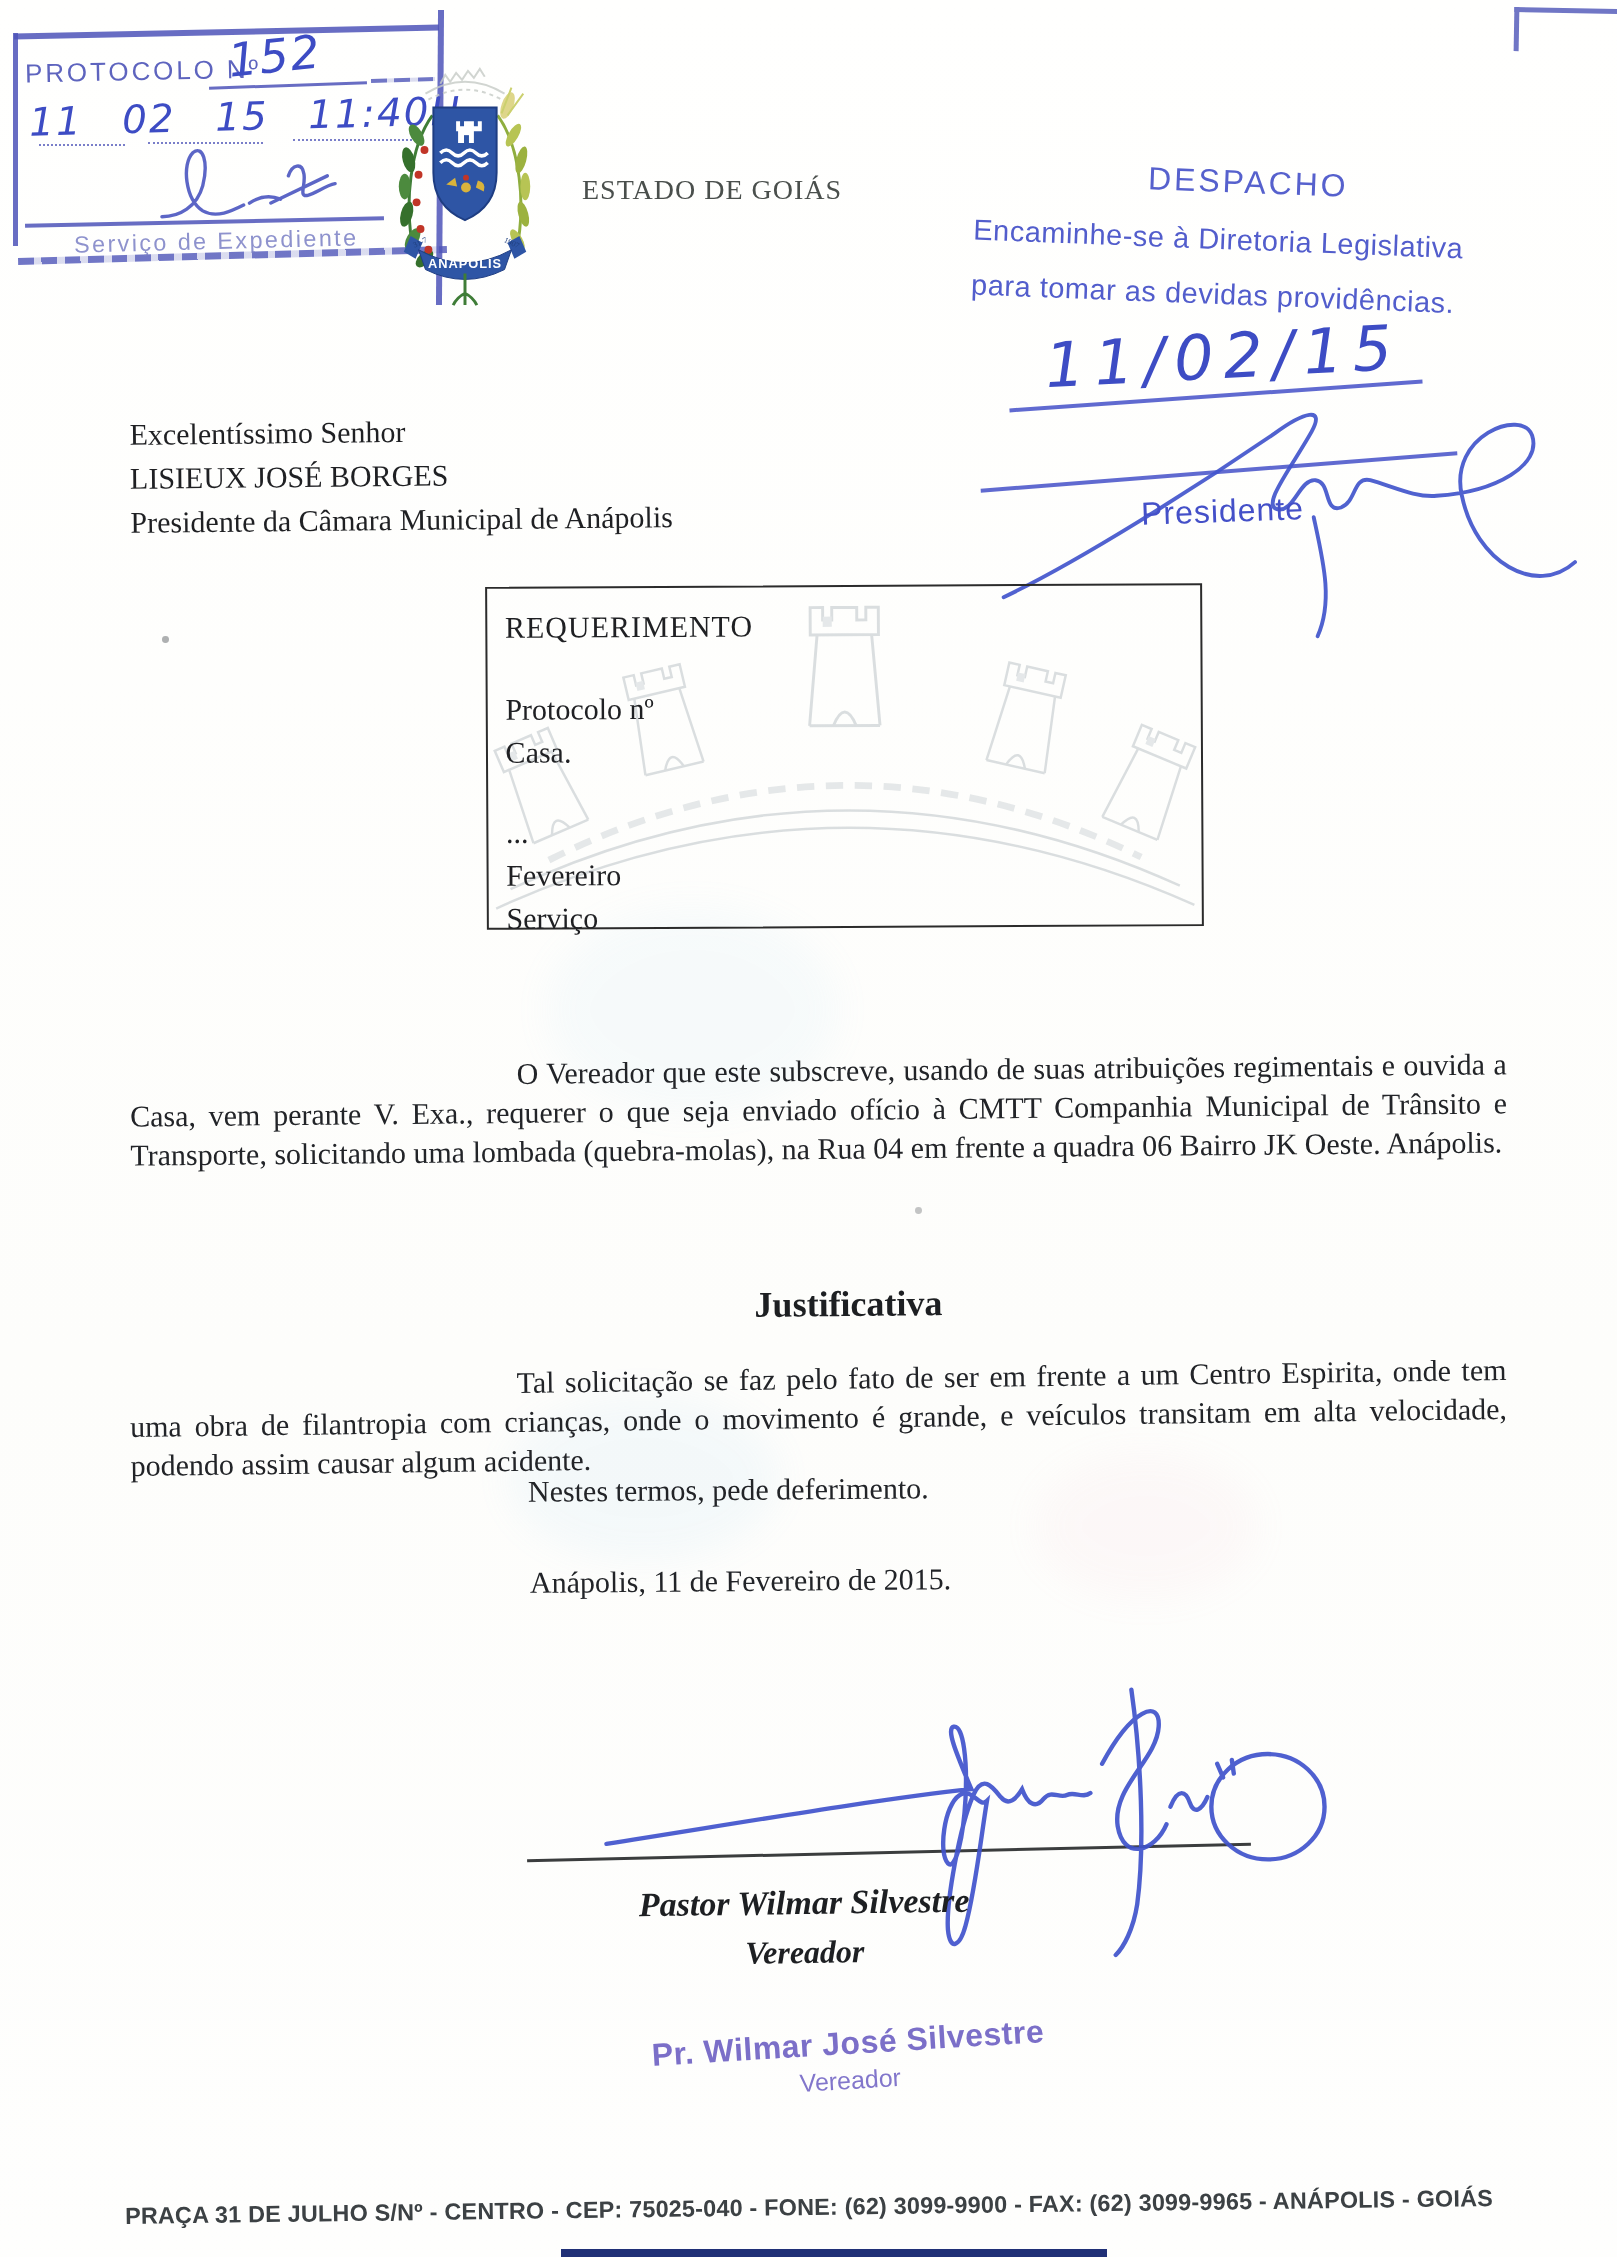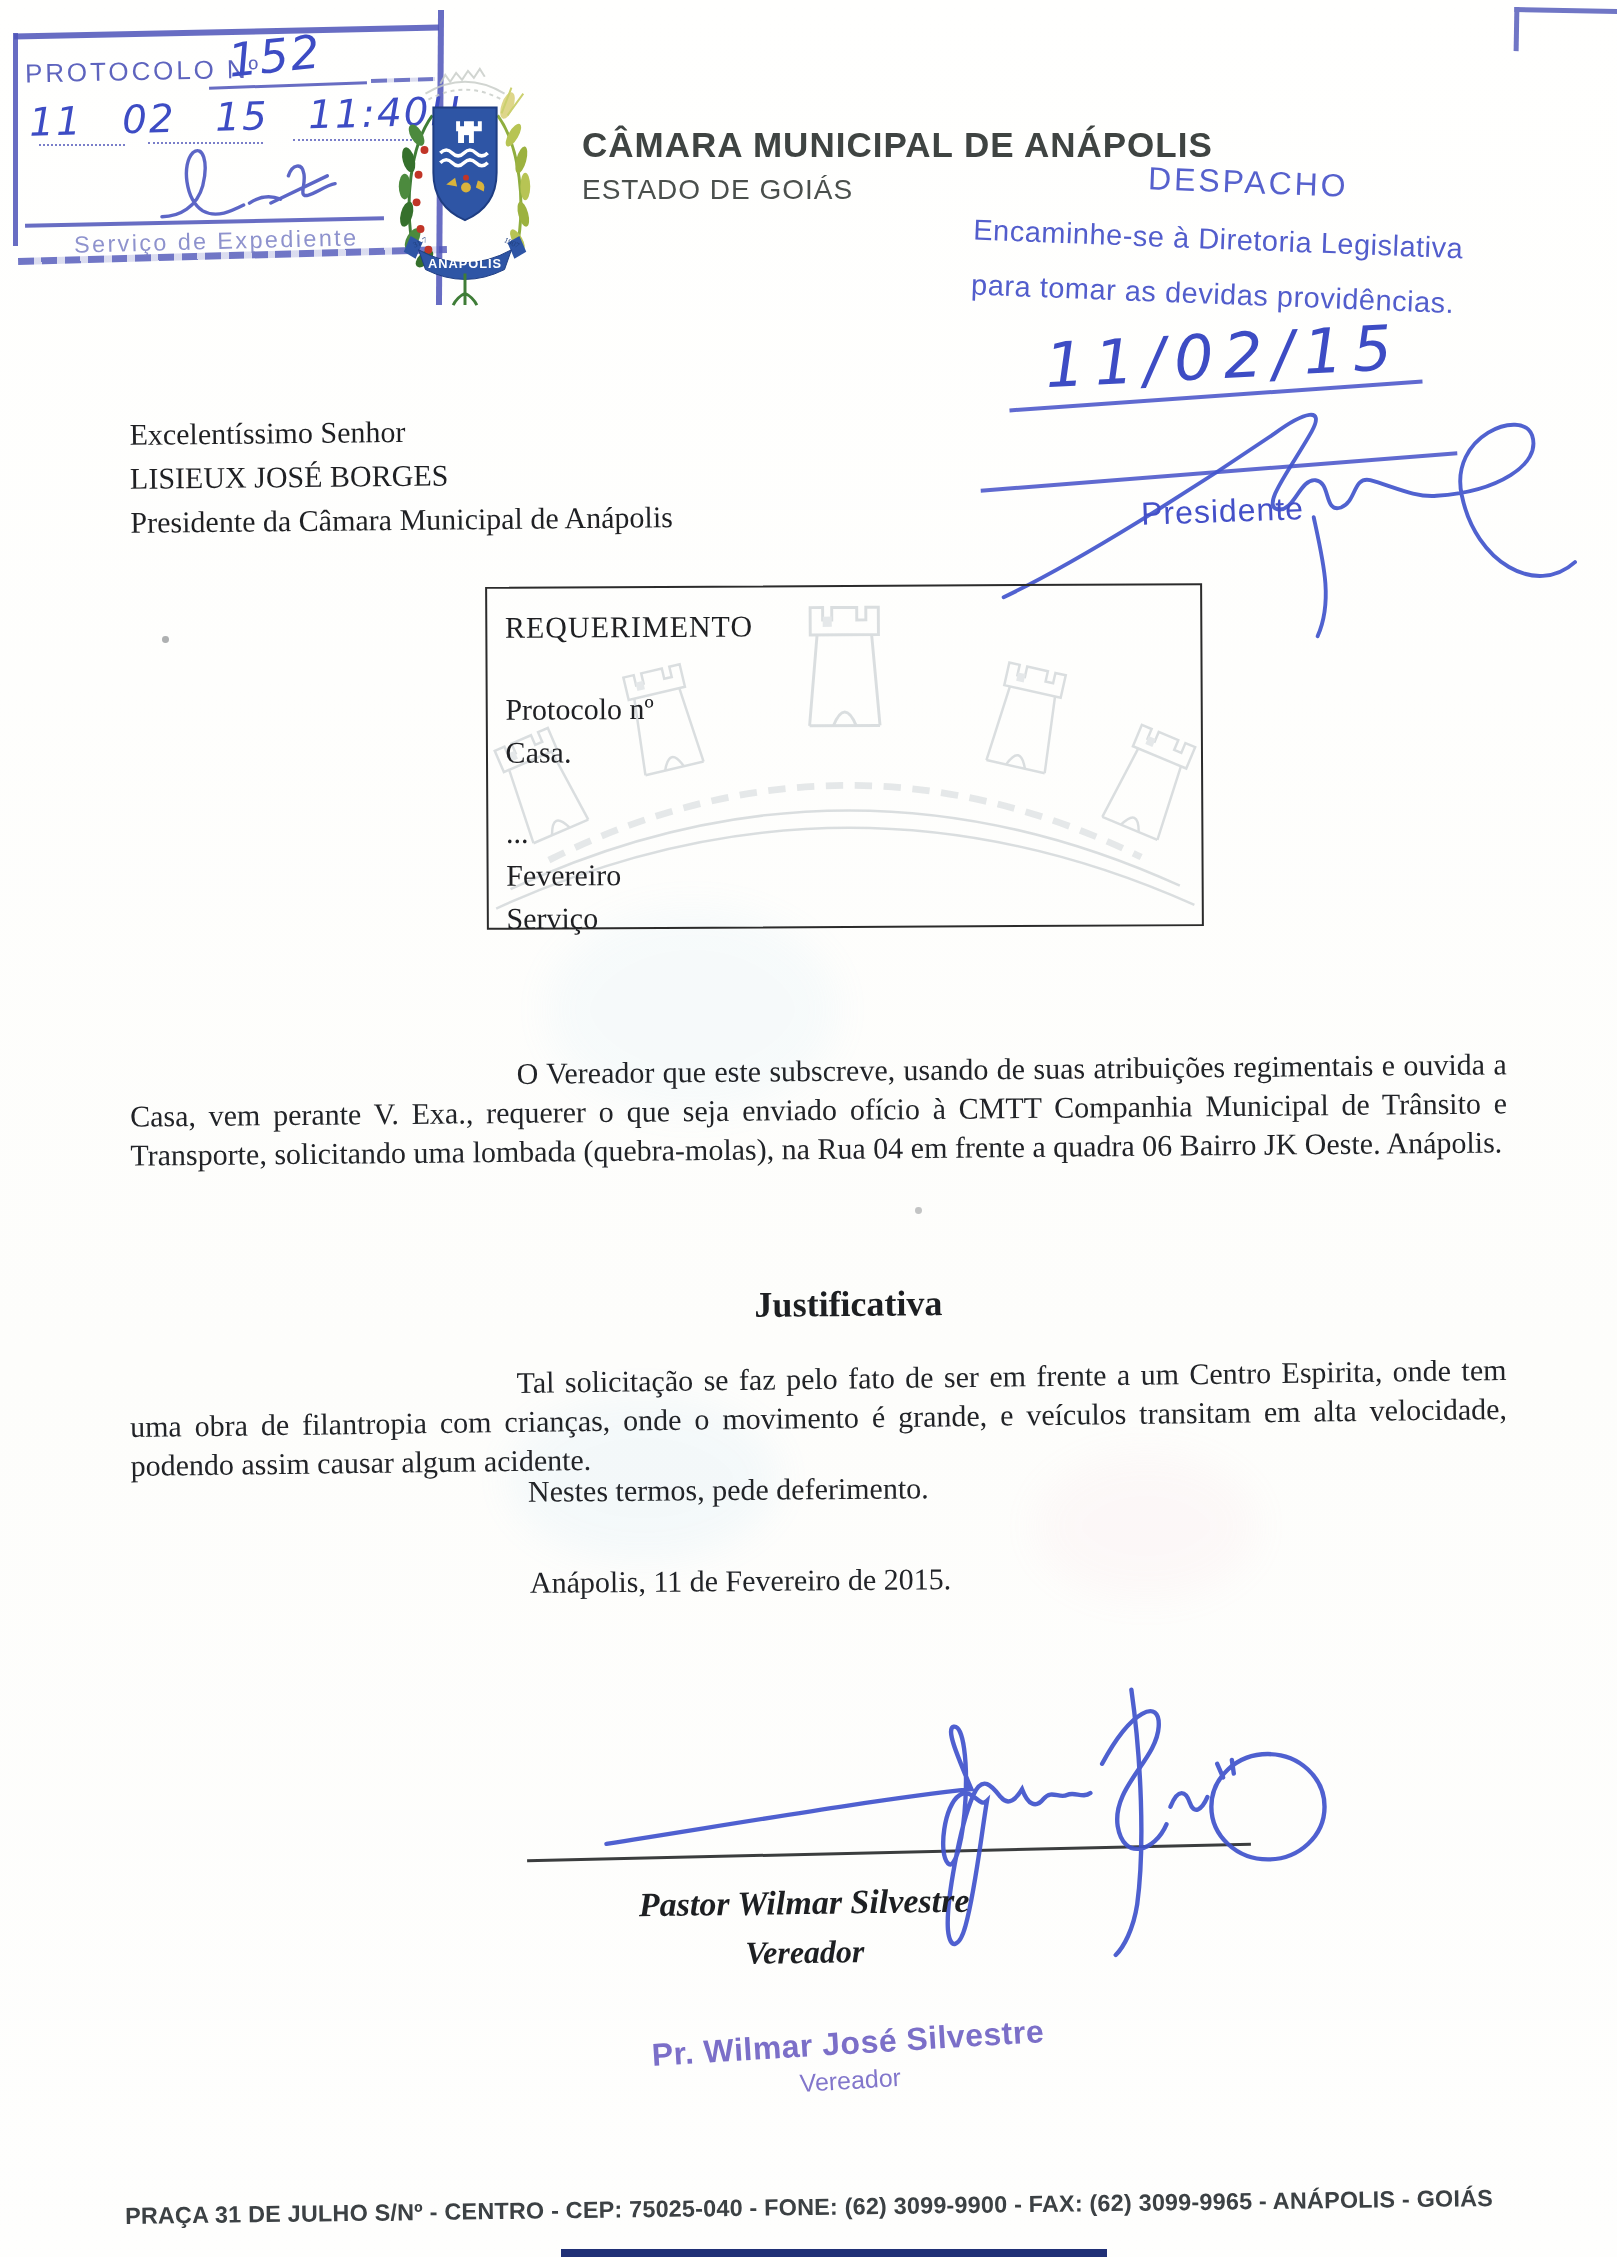--- a/index.html
+++ b/index.html
@@ -29,21 +29,21 @@
   .p-date{position:absolute;left:29px;top:94px;font-size:39px;word-spacing:25px;transform:rotate(-1.5deg);letter-spacing:2px;}
   .p-dot{position:absolute;height:0;border-top:2.9px dotted #4d54b8;opacity:.75;}
   .p-dept{position:absolute;left:74px;top:228px;font-size:23.4px;letter-spacing:2.4px;color:#7b80c5;opacity:.85;transform:rotate(-1.5deg);}
 
   
   .crest{left:381px;top:55px;width:168px;height:269px;}
 
   
   .org-title{left:582px;top:125px;font-family:"Liberation Sans",sans-serif;font-weight:bold;
     font-size:35px;letter-spacing:1px;color:#3f4442;}
-  .org-sub{left:582px;top:174px;font-family:Liberation Sans, sans-serif;
+  .org-sub{left:582px;top:174px;font-family:Liberation Serif, serif;
     font-size:28px;letter-spacing:1px;color:#4a4f4c;}
 
   
   .despacho{left:973px;top:164px;width:546px;transform:rotate(2.2deg);
     color:#4450c8;font-family:"Liberation Sans",sans-serif;}
   .despacho .d-title{text-align:center;font-size:32px;letter-spacing:2.9px;opacity:.9;margin-bottom:11.7px;}
   .despacho .d-row{font-size:29px;letter-spacing:0.5px;line-height:55px;opacity:.92;white-space:nowrap;}
   .d-handdate{left:1045px;top:320px;font-size:62px;letter-spacing:9.8px;transform:rotate(-3deg);}
   .d-uline{position:absolute;height:3.9px;background:#4450c8;opacity:.85;}
   .d-presidente{left:1141px;top:493px;font-family:"Liberation Sans",sans-serif;font-size:32px;
@@ -177,21 +177,20 @@
       <path d="M30 182 l12 7 -7 16 -12 -7 z" fill="#2e55a5"></path>
       <path d="M140 182 l-12 7 7 16 12 -7 z" fill="#2e55a5"></path>
       <path d="M38 196 q47 26 94 0 l-7 20 q-40 20 -80 0 z" fill="#2e55a5" stroke="#1e3d82"></path>
       <text x="85" y="214" text-anchor="middle" font-size="13" font-weight="bold" fill="#ffffff" font-family="Liberation Sans, sans-serif" letter-spacing="1">ANÁPOLIS</text>
       <text x="34" y="194" font-size="8" fill="#20407f" transform="rotate(-25 34 194)">31-7</text>
       <text x="124" y="188" font-size="8" fill="#20407f" transform="rotate(25 124 188)">1907</text>
       <path d="M85 220 v32 M85 240 q-8 4 -12 12 M85 240 q8 4 12 12" stroke="#3f7d37" stroke-width="3" fill="none"></path>
     </g>
   </svg>
 
-  <div class="abs org-title">CÂMARA MUNICIPAL DE ANÁPOLIS</div>
   <div class="abs org-sub">ESTADO DE GOIÁS</div>
 
   <div class="abs corner-mark"></div>
   <div class="abs despacho">
     <div class="d-title">DESPACHO</div>
     <div class="d-row">Encaminhe-se à Diretoria Legislativa</div>
     <div class="d-row">para tomar as devidas providências.</div>
   </div>
   <div class="abs d-handdate hand">11/02/15</div>
   <div class="abs d-uline" style="left:1009px;top:394px;width:414px;transform:rotate(-4deg);"></div>

